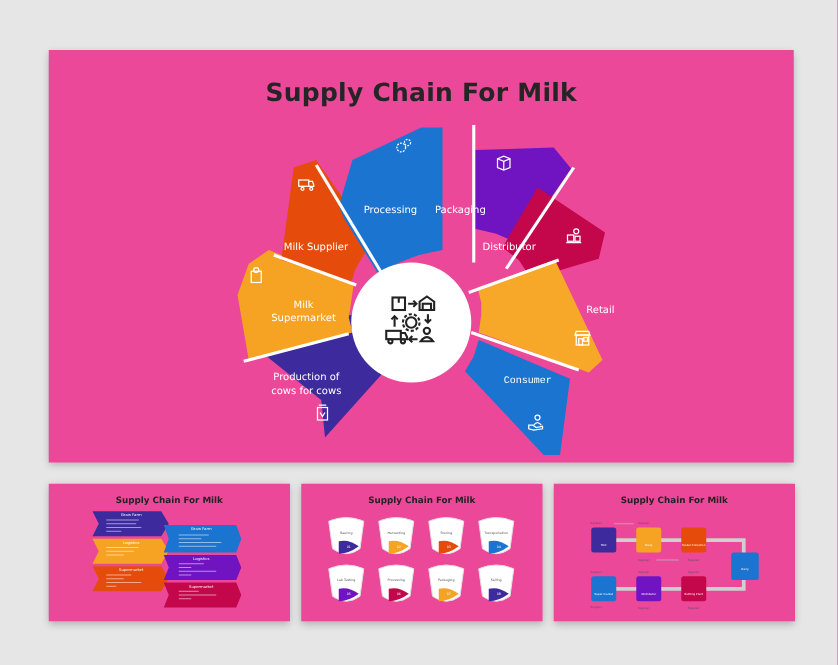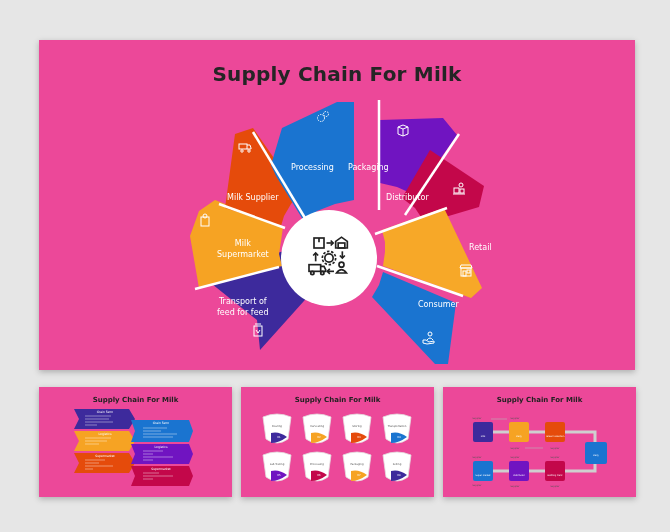--- a/index.html
+++ b/index.html
@@ -75,33 +75,33 @@
         <path d="M20 40 L24 40 L26 44 L26 46 L20 46"></path>
         <circle cx="10" cy="48" r="2"></circle>
         <circle cx="22" cy="48" r="2"></circle>
         <line x1="14" y1="34" x2="14" y2="24"></line>
         <polyline points="11,27 14,24 17,27"></polyline>
       </g>
     </svg>
   </div>
 
   <div class="seg-label" style="left:178px;top:256px;">
-    <div>Transport of</div>
-    <div>feed for feed</div>
+    <div>Production of</div>
+    <div>cows for cows</div>
   </div>
   <div class="seg-label" style="left:178px;top:198px;">
     <div>Milk</div>
     <div>Supermarket</div>
   </div>
   <div class="seg-label" style="left:188px;top:152px;">Milk Supplier</div>
   <div class="seg-label" style="left:252px;top:122px;">Processing</div>
   <div class="seg-label" style="left:309px;top:122px;">Packaging</div>
   <div class="seg-label" style="left:347px;top:152px;">Distributor</div>
   <div class="seg-label" style="left:385px;top:202px;padding-left:45px;">Retail</div>
-  <div class="seg-label" style="left:379px;top:259px;">Consumer</div>
+  <div class="seg-label" style="left:364px;top:259px;font-family:Liberation Mono, monospace;">Consumer</div>
 
   <svg class="seg-icon" viewBox="0 0 14 14" style="left:212px;top:283px;">
       <g fill="none" stroke="#fff" stroke-width="1">
         <rect x="3" y="3" width="8" height="10"></rect>
         <line x1="4" y1="1" x2="10" y2="1"></line>
         <path d="M5 7 L7 10 L9 7"></path>
       </g>
     </svg>
   <svg class="seg-icon" viewBox="0 0 14 14" style="left:159px;top:173px;">
       <g fill="none" stroke="#fff" stroke-width="1">

